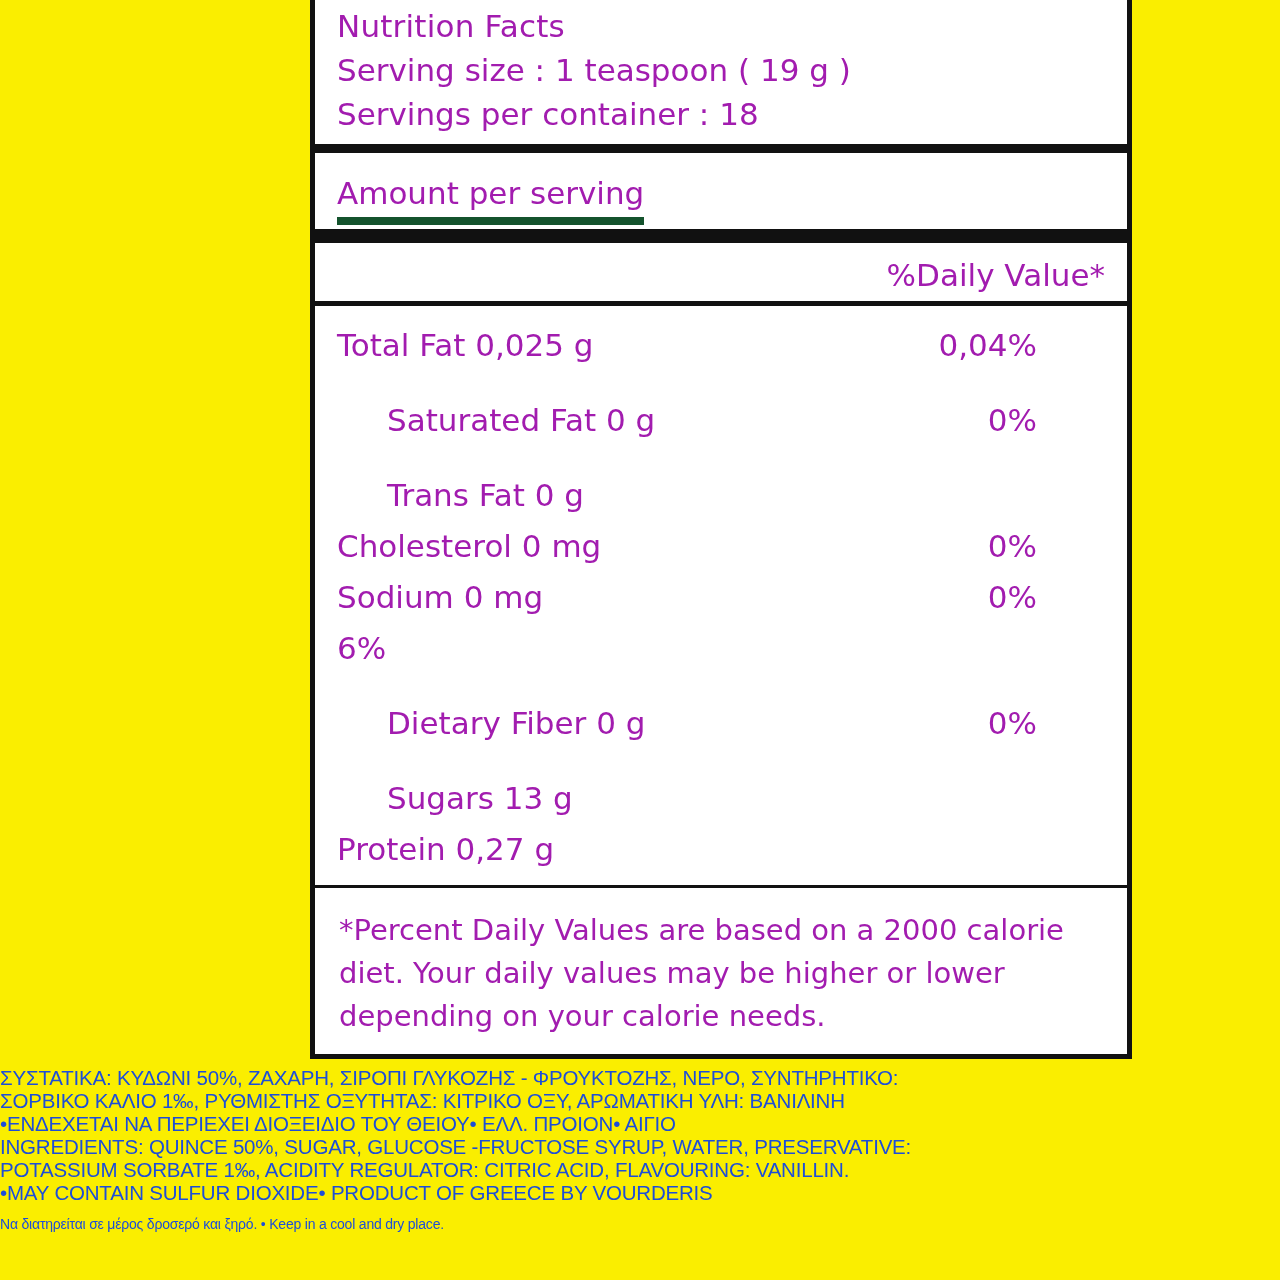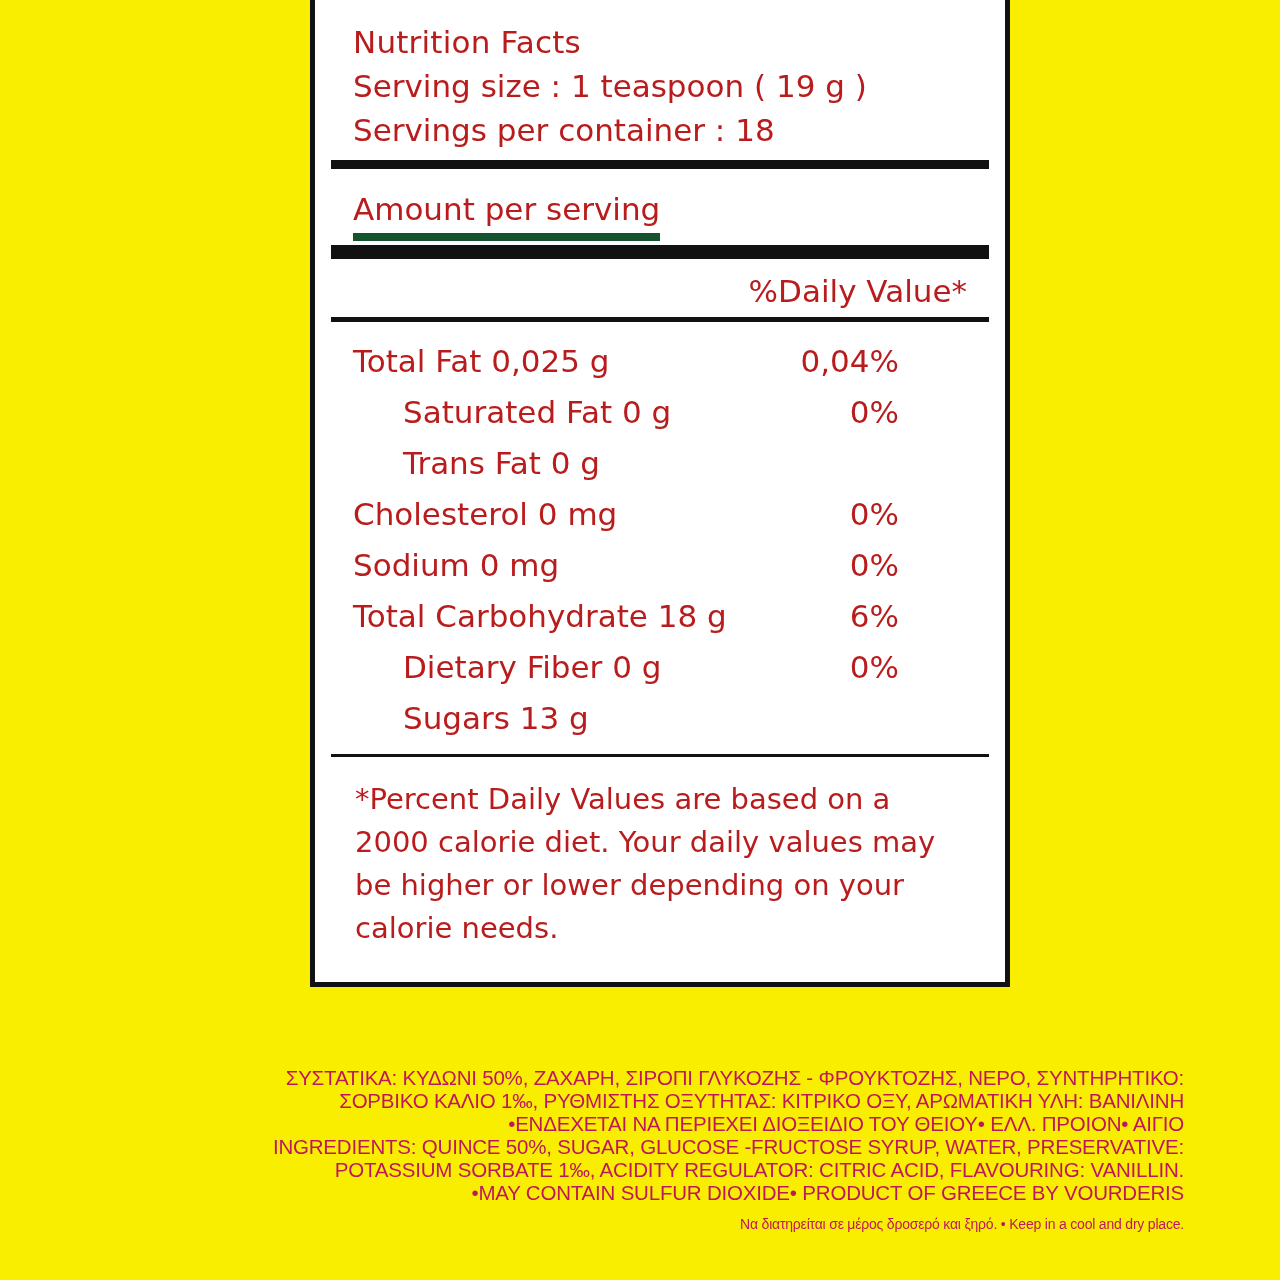--- a/index.html
+++ b/index.html
@@ -13,28 +13,28 @@
     font-family: "DejaVu Sans", sans-serif;
     overflow: hidden;
     position: relative;
   }
 
   
   .panel {
     position: absolute;
     left: 310px;
     top: 0px;
-    width: 700px;
+    width: 822px;
     background: #ffffff;
-    color: #b91c1c;
+    color: #a21caf;
     box-sizing: border-box;
     border-left: 5px solid #111111;
     border-right: 5px solid #111111;
     border-bottom: 5px solid #111111;
-    padding: 16px;
+    padding: 0;
   }
 
   .sec {
     padding: 4px 22px 8px 22px;
     box-sizing: border-box;
   }
 
   .rule-thick {
     height: 9px;
     background: #111111;
@@ -94,37 +94,37 @@
     display: flex;
     justify-content: space-between;
     align-items: baseline;
     font-size: 31px;
     line-height: 51px;
     white-space: nowrap;
   }
   .nrow .pct {
     padding-right: 68px;
   }
-  .indent1 { padding-left: 50px; }
+  .indent1 { padding-left: 50px; margin-top: 24px; }
 
   .footnote {
     padding: 10px 22px 16px 24px;
     font-size: 29px;
     line-height: 43px;
     margin-top: 11px;
   }
 
   
   .bottom {
     position: absolute;
     left: 0;
     top: 1066px;
     width: 1184px;
-    text-align: right;
-    color: #be185d;
+    text-align: left;
+    color: #1d4ed8;
   }
   .bottom .bline {
     font-family: "Liberation Sans", sans-serif;
     font-size: 20.5px;
     line-height: 23px;
     letter-spacing: -0.2px;
     white-space: nowrap;
   }
   .bottom .bline.bold { font-weight: normal; }
   .bottom .last {
@@ -174,29 +174,32 @@
     </div>
     <div class="nrow">
       <span>Cholesterol  0 mg</span>
       <span class="pct">0%</span>
     </div>
     <div class="nrow">
       <span>Sodium   0 mg</span>
       <span class="pct">0%</span>
     </div>
     <div class="nrow">
-      <span>Total Carbohydrate 18 g</span>
       <span class="pct">6%</span>
     </div>
     <div class="nrow">
       <span class="indent1">Dietary Fiber   0 g</span>
       <span class="pct">0%</span>
     </div>
     <div class="nrow">
       <span class="indent1">Sugars   13 g</span>
+      <span class="pct"></span>
+    </div>
+    <div class="nrow">
+      <span>Protein   0,27 g</span>
       <span class="pct"></span>
     </div>
   </div>
 
   <div class="rule-thin"></div>
 
   <div class="footnote">*Percent Daily Values are based on a 2000 calorie diet. Your daily values may be higher or lower depending on your calorie needs.</div>
 </div>
 
 <div class="bottom">

